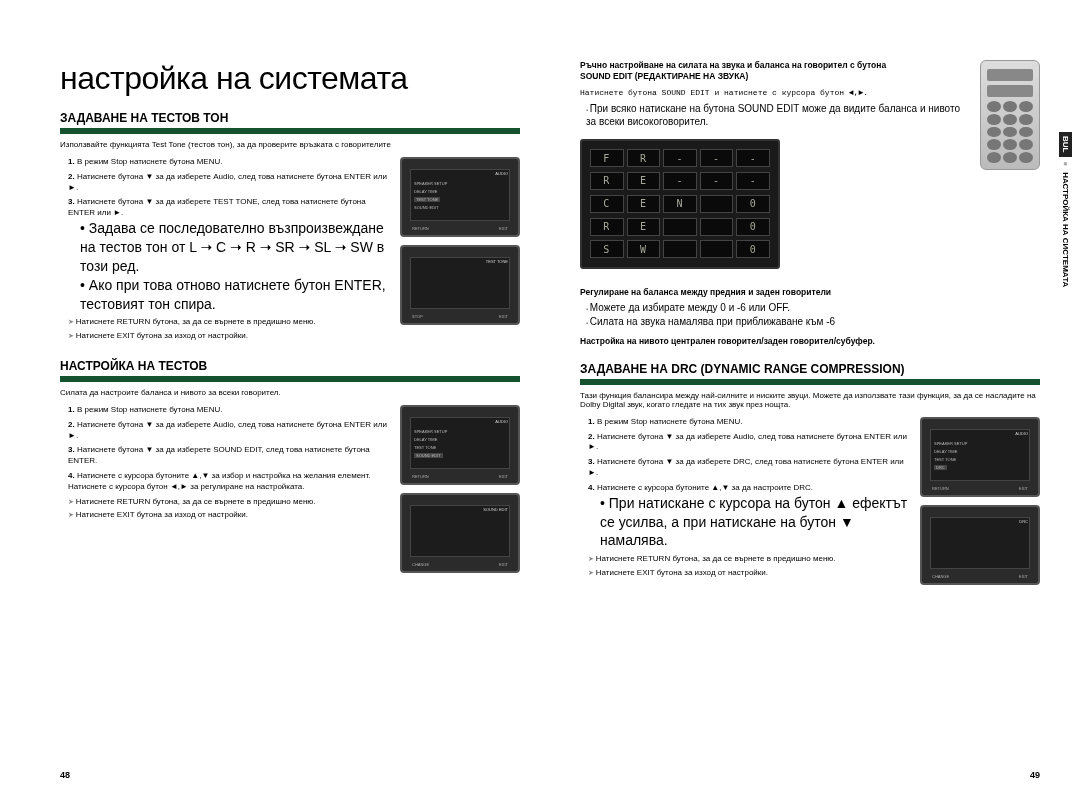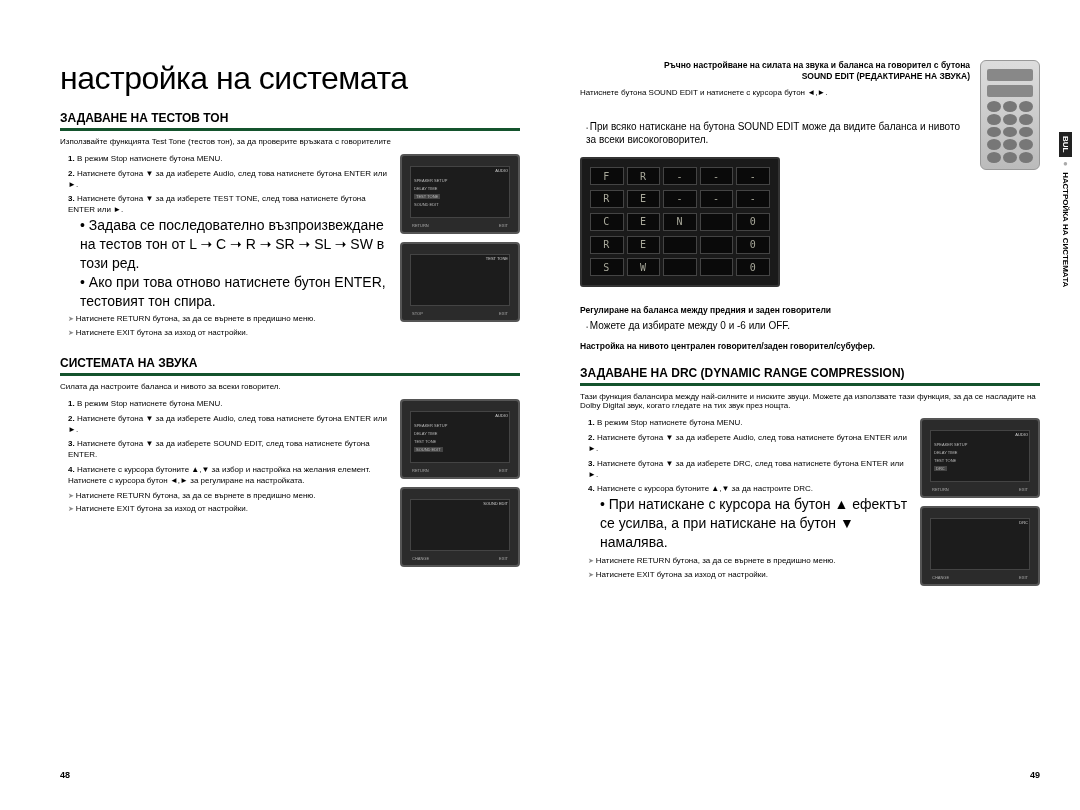--- a/index.html
+++ b/index.html
@@ -26,21 +26,21 @@
   
   .main-title {
     font-size: 32px;
     font-weight: 400;
     margin-bottom: 10px;
     letter-spacing: -0.5px;
   }
   .section-heading {
     font-size: 12px;
     font-weight: 700;
-    border-bottom: 3px solid #14532d;
+    border-bottom: 6px solid #14532d;
     padding-bottom: 3px;
     margin: 14px 0 6px;
   }
   .intro {
     font-size: 8px;
     margin-bottom: 8px;
   }
   .content-row {
     display: flex;
     gap: 10px;
@@ -154,26 +154,26 @@
     grid-template-columns: repeat(3,1fr);
     gap: 2px;
   }
   .remote-grid span {
     background: #777;
     border-radius: 50%;
   }
   .center-banner {
     font-size: 8.5px;
     font-weight: 700;
-    text-align: right;
+    text-align: left;
     margin-bottom: 6px;
     line-height: 1.3;
   }
   .right-body { font-size: 8px; line-height: 1.35; }
-  .right-body p { margin-bottom: 21px; }
+  .right-body p { margin-bottom: 3px; font-family: Liberation Mono, monospace; }
 
   .segment-panel {
     width: 200px;
     height: 130px;
     background: #1a1a1a;
     border: 2px solid #333;
     border-radius: 3px;
     display: flex;
     flex-direction: column;
     justify-content: space-around;
@@ -272,21 +272,21 @@
         <div class="tv-stub">
           <span class="tv-label">TEST TONE</span>
           <div class="tv-bottom">
               <span>STOP</span>
               <span>EXIT</span>
             </div>
         </div>
       </div>
     </div>
 
-    <h2 class="section-heading">СИСТЕМАТА НА ЗВУКА</h2>
+    <h2 class="section-heading">НАСТРОЙКА НА ТЕСТОВ</h2>
     <p class="intro">Силата да настроите баланса и нивото за всеки говорител.</p>
     <div class="content-row">
       <div class="text-col">
         <ol class="steps">
           <li><span class="num">1.</span> <span>В режим Stop натиснете бутона MENU.</span></li>
           <li><span class="num">2.</span> <span>Натиснете бутона ▼ за да изберете Audio, след това натиснете бутона ENTER или ►.</span></li>
           <li><span class="num">3.</span> <span>Натиснете бутона ▼ за да изберете SOUND EDIT, след това натиснете бутона ENTER.</span></li>
           <li><span class="num">4.</span> <span>Натиснете с курсора бутоните ▲,▼ за избор и настройка на желания елемент. Натиснете с курсора бутон ◄,► за регулиране на настройката.</span></li>
         </ol>
         <ul class="arrow-list">
@@ -388,20 +388,21 @@
             <span></span>
             <span></span>
         </div>
       </div>
     </div>
 
     <div class="right-body">
       <div class="subsection">Регулиране на баланса между предния и заден говорители</div>
       <ul class="bullet-list">
         <li>Можете да избирате между 0 и -6 или OFF.</li>
+        <li>Силата на звука намалява при приближаване към -6</li>
       </ul>
       <div class="subsection">Настройка на нивото централен говорител/заден говорител/субуфер.</div>
       <ul class="bullet-list">
       </ul>
     </div>
 
     <h2 class="section-heading">ЗАДАВАНЕ НА DRC (DYNAMIC RANGE COMPRESSION)</h2>
     <p class="intro">Тази функция балансира между най-силните и ниските звуци. Можете да използвате тази функция, за да се насладите на Dolby Digital звук, когато гледате на тих звук през нощта.</p>
     <div class="content-row">
       <div class="text-col">

